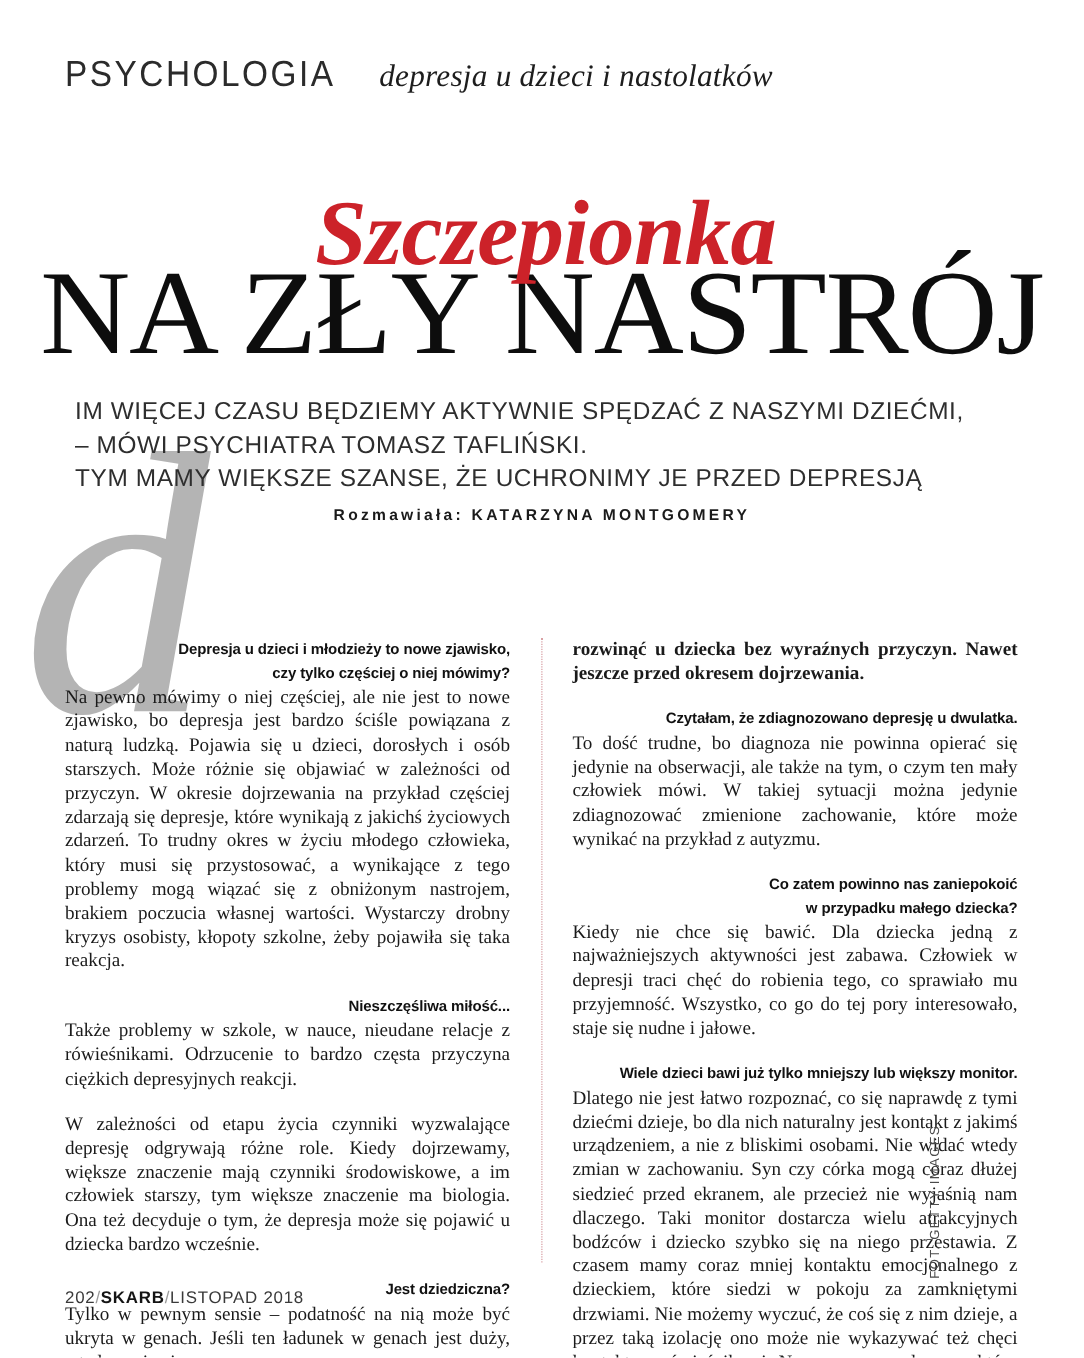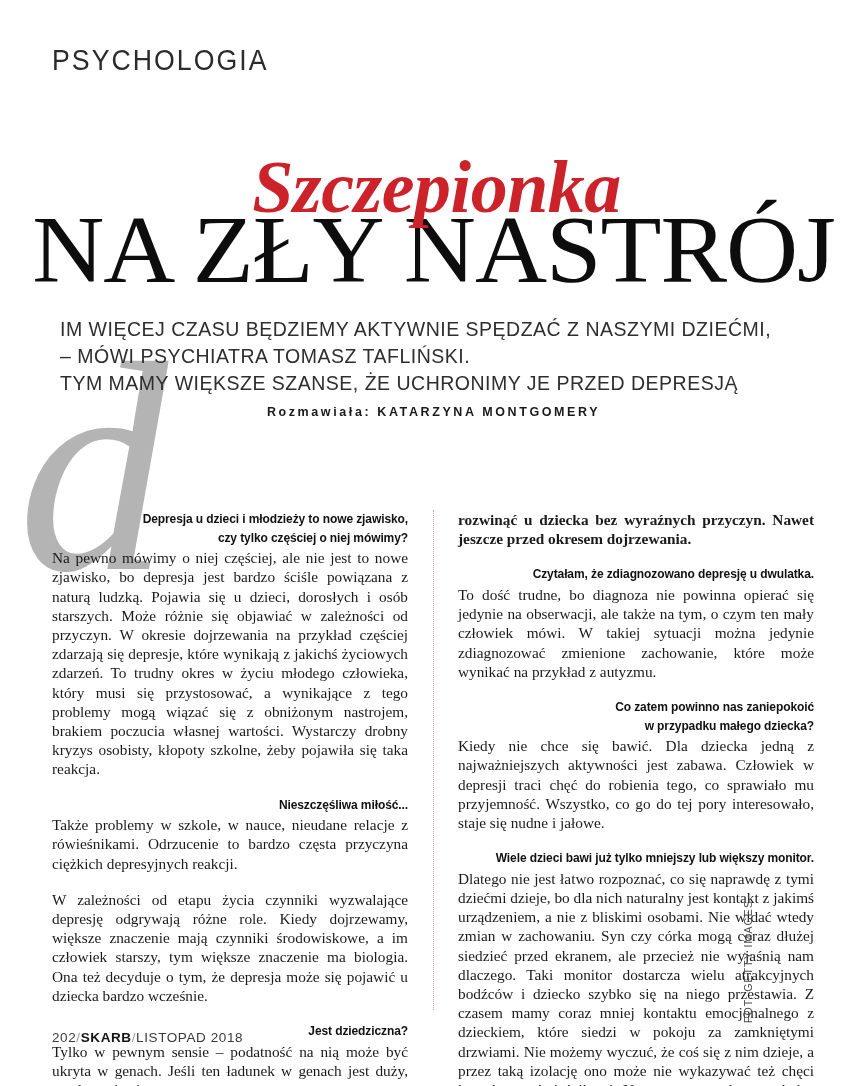--- a/index.html
+++ b/index.html
@@ -215,20 +215,21 @@
     z-index: 3;
   }
 </style>
 </head>
 <body>
 
 <div class="page">
 
   <div class="kicker">
     <span class="kicker-section">PSYCHOLOGIA</span>
+    <span class="kicker-topic">depresja u dzieci i nastolatków</span>
   </div>
 
   <div class="dropcap">d</div>
 
   <div class="headline">
     <div class="headline-main">NA ZŁY NASTRÓJ</div>
     <div class="headline-script">Szczepionka</div>
   </div>
 
   <div class="deck">

